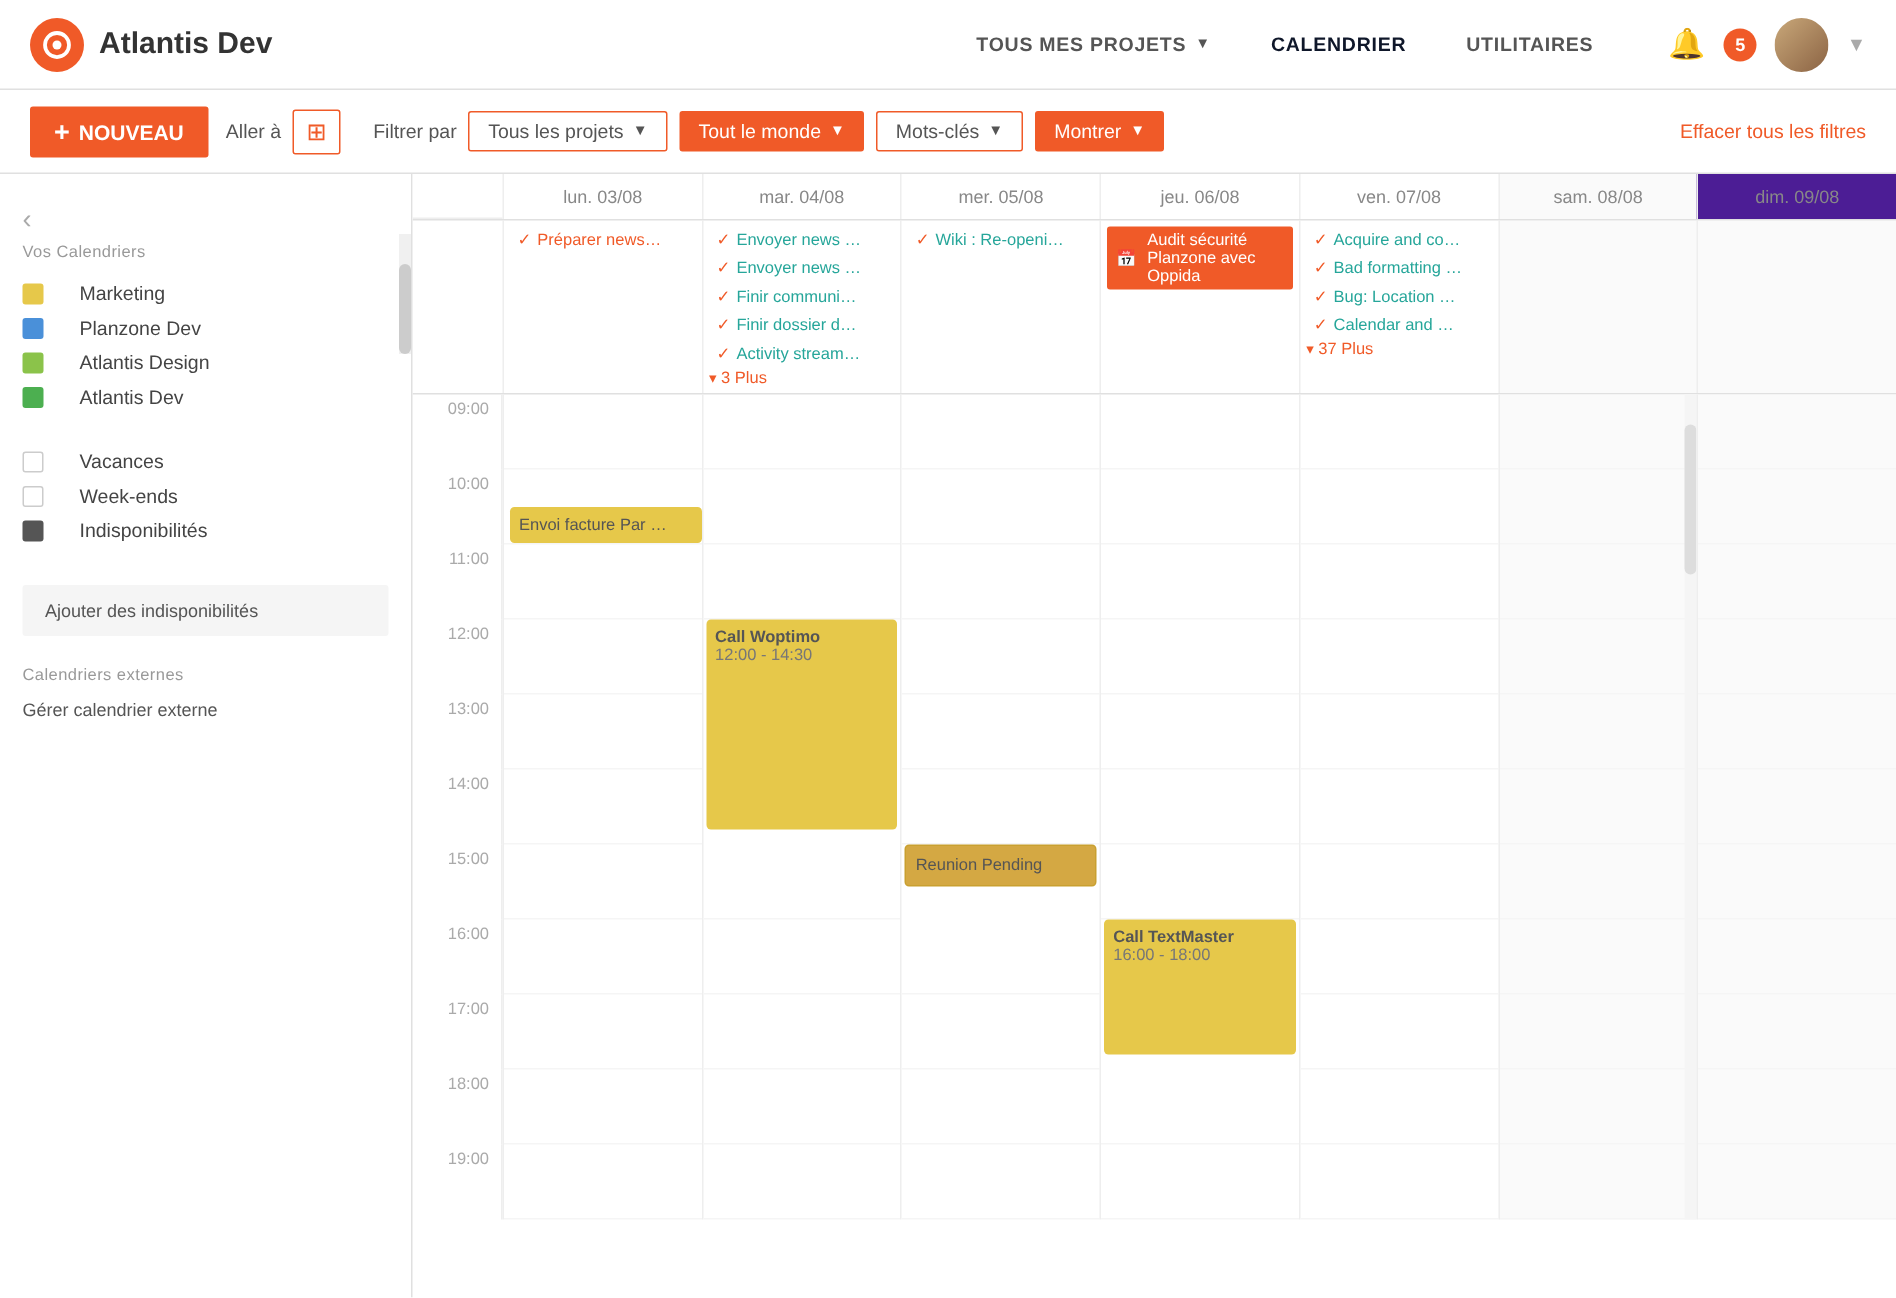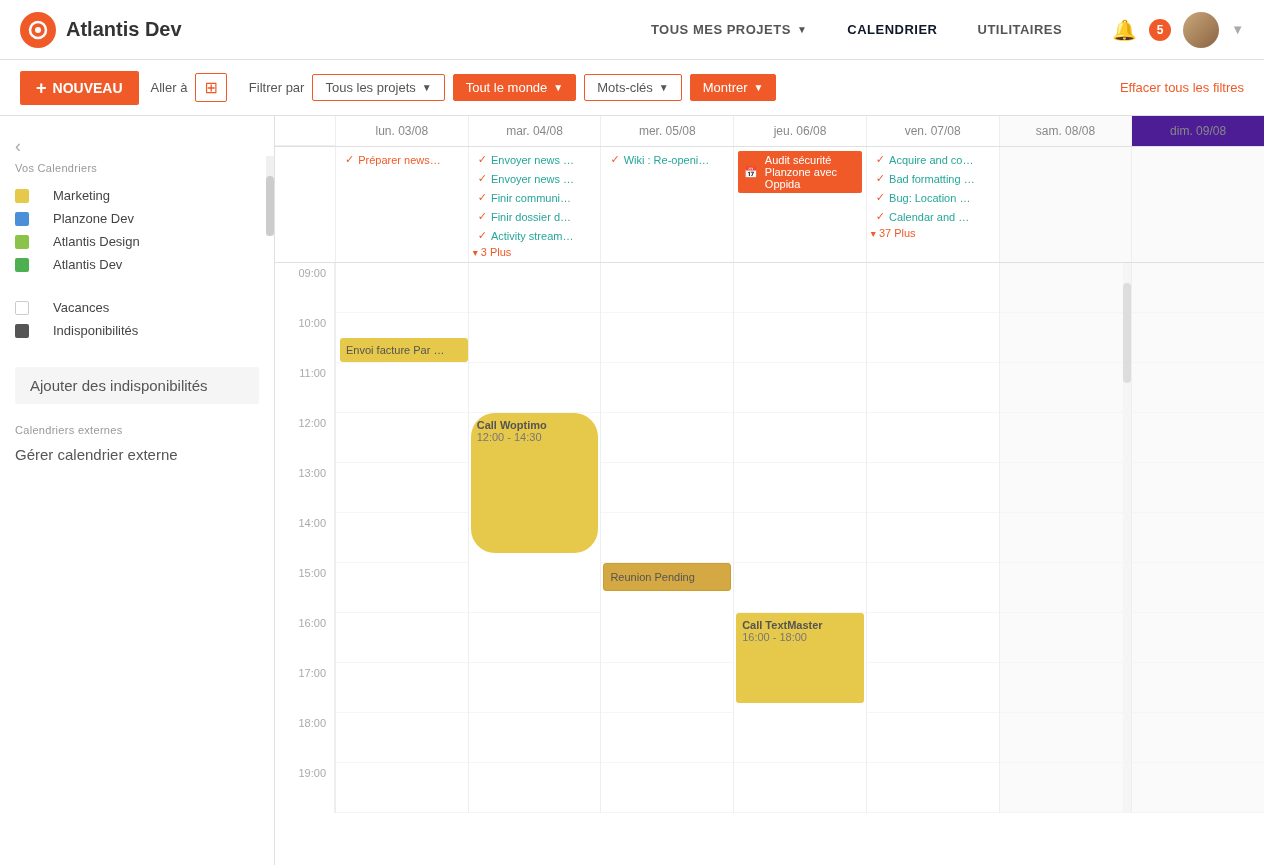--- a/index.html
+++ b/index.html
@@ -48,23 +48,23 @@
     .cal-name { font-size: 13px; color: #444; }
     .cal-dot.yellow { background: #e6c84a; }
     .cal-dot.blue { background: #4a90d9; }
     .cal-dot.pink { background: #f08080; }
     .cal-dot.green-light { background: #8bc34a; }
     .cal-dot.green-dark { background: #4caf50; }
     .cal-dot.white-border { background: white; border: 1px solid #ccc; }
     .cal-dot.dark { background: #555; }
     .sidebar-scroll { position: absolute; right: 0; top: 40px; width: 8px; background: #f0f0f0; }
     .sidebar-scroll-thumb { width: 8px; height: 60px; background: #ccc; border-radius: 4px; margin-top: 20px; }
-    .add-indispo { background: #f5f5f5; border: none; padding: 10px 15px; cursor: pointer; font-size: 15px; color: #555; text-align: left; width: 100%; margin-top: 5px; border-radius: 2px; }
+    .add-indispo { background: #f5f5f5; border: none; padding: 10px 15px; cursor: pointer; font-size: 12px; color: #555; text-align: left; width: 100%; margin-top: 5px; border-radius: 2px; }
     .ext-cal-section { margin-top: 20px; }
-    .ext-cal-link { color: #555; font-size: 15px; cursor: pointer; display: block; }
+    .ext-cal-link { color: #555; font-size: 12px; cursor: pointer; display: block; }
 
     
     .calendar-area { flex: 1; overflow: hidden; display: flex; flex-direction: column; }
 
     
     .cal-header { display: flex; align-items: center; padding: 10px 20px; border-bottom: 1px solid #e0e0e0; }
     .month-title { font-size: 22px; font-weight: 300; color: #555; margin-right: 20px; }
     .nav-arrows { display: flex; align-items: center; gap: 4px; }
     .nav-arrow { font-size: 18px; color: #f05a28; cursor: pointer; padding: 0 4px; background: none; border: none; }
     .today-btn { padding: 5px 16px; background: white; border: 1px solid #ddd; cursor: pointer; font-size: 13px; color: #555; border-radius: 2px; }
@@ -202,20 +202,24 @@
         <div class="sidebar-scroll-thumb"></div>
       </div>
     </div>
 
     <ul class="cal-list">
       <li class="cal-item">
         <div class="cal-dot white-border"></div>
         <span class="cal-name">Vacances</span>
       </li>
       <li class="cal-item">
+        <div class="cal-dot white-border"></div>
+        <span class="cal-name">Week-ends</span>
+      </li>
+      <li class="cal-item">
         <div class="cal-dot dark"></div>
         <span class="cal-name">Indisponibilités</span>
       </li>
     </ul>
 
     <button class="add-indispo">Ajouter des indisponibilités</button>
 
     <div class="ext-cal-section">
       <div class="sidebar-section-title">Calendriers externes</div>
       <a class="ext-cal-link">Gérer calendrier externe</a>
@@ -351,21 +355,21 @@
           <div class="time-row"></div>
           <div class="time-row"></div>
         </div>
 
         <div class="day-col" style="position:relative;">
           <div class="time-row"></div>
           <div class="time-row"></div>
           <div class="time-row"></div>
 
           <div style="position:relative; height:150px;">
-            <div class="cal-event yellow-ev" style="position:absolute; top:0; left:2px; right:2px; height:140px; padding:6px;border-radius:24px;">
+            <div class="cal-event yellow-ev" style="position:absolute; top:0; left:2px; right:2px; height:140px; padding:6px;">
               <div style="font-weight:600;">Call Woptimo</div>
               <div style="font-size:11px; color:#777;">12:00 - 14:30</div>
             </div>
           </div>
           <div class="time-row"></div>
           <div class="time-row"></div>
           <div class="time-row"></div>
           <div class="time-row"></div>
           <div class="time-row"></div>
         </div>

